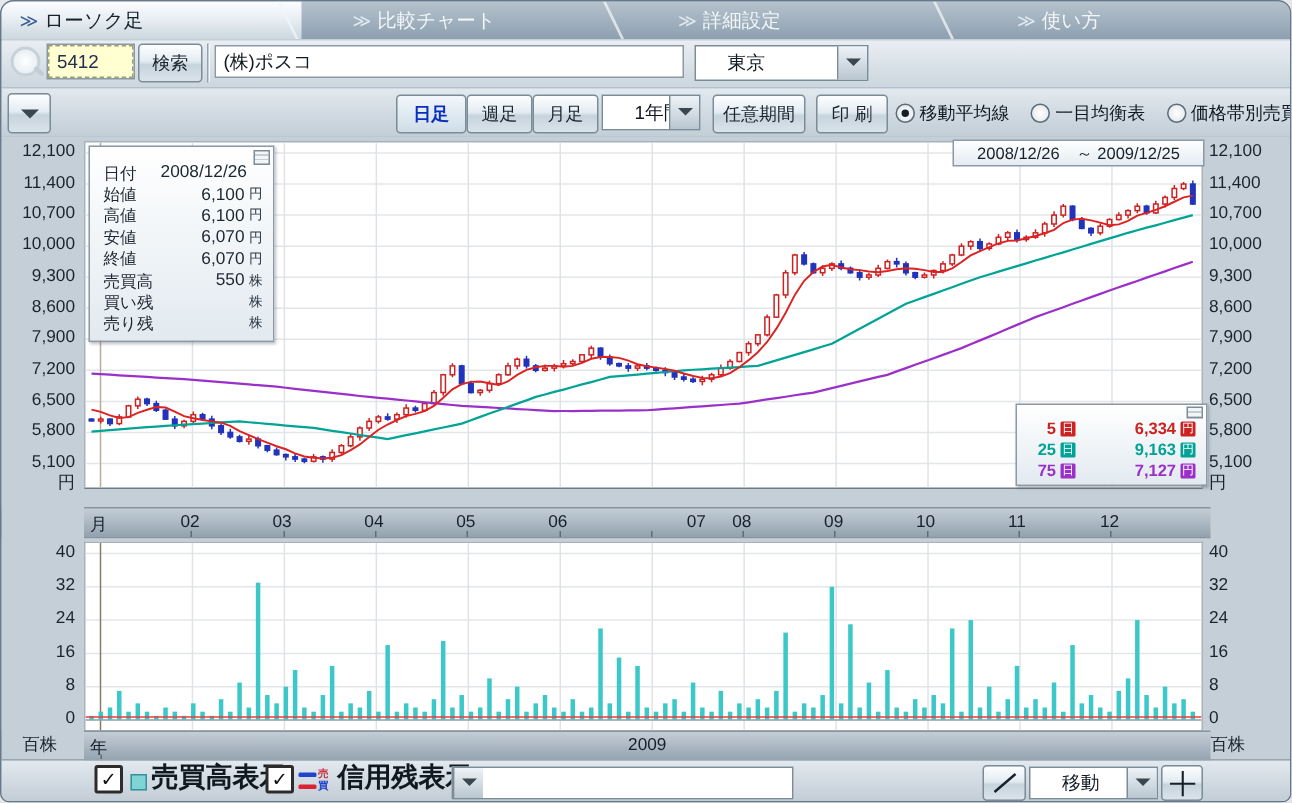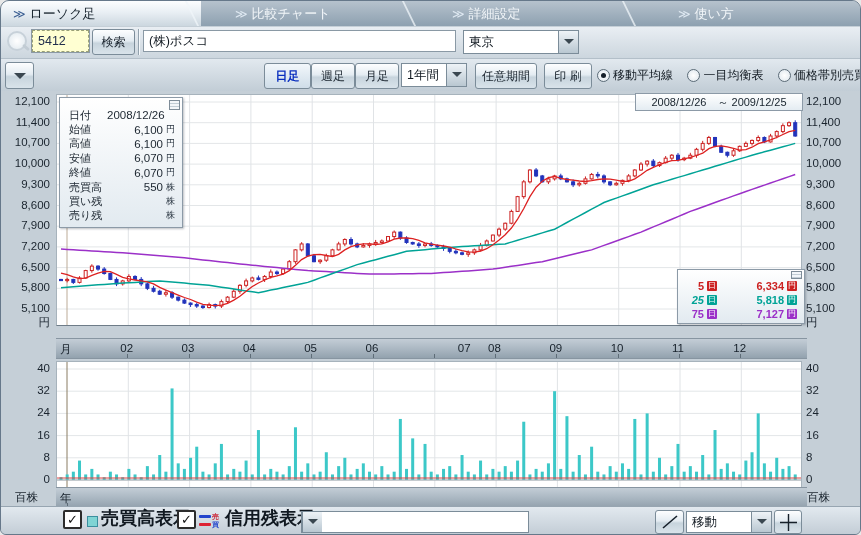--- a/index.html
+++ b/index.html
@@ -8,21 +8,21 @@
   .tabbar{position:absolute;left:0;top:0;width:100%;height:25px;background:linear-gradient(180deg,#b6c2cd,#8da0b0);}
   .tab{position:absolute;top:0;height:25px;display:flex;align-items:center;font-size:13px;color:#f2f6f9;}
   .tab .chev{font-size:12px;margin:0 6px 0 0;color:#dfe9f2;letter-spacing:-2px;}
   .tab.active{background:linear-gradient(180deg,#fcfdfe 0%,#e9eff4 45%,#ccd7df 100%);color:#16222c;border-radius:8px 0 0 0;}
   .tab.active .chev{color:#3b5f93;}
   .tab-sep{position:absolute;top:0;height:25px;width:14px;border-left:2px solid rgba(240,246,250,.75);transform:skewX(26deg);}
   
   .btn{position:absolute;display:flex;align-items:center;justify-content:center;background:linear-gradient(180deg,#fdfeff 0%,#e4ecf2 45%,#c7d4dd 55%,#d9e3ea 100%);border:1px solid #7b8c99;border-radius:3px;font-size:12px;color:#1a242e;cursor:default;}
   .btn.seg-active{background:linear-gradient(180deg,#f2f7fb,#cfdde8);color:#0a2fbf;font-weight:bold;}
   .combo{position:absolute;background:#fff;border:1px solid #7b8c99;display:flex;align-items:stretch;}
-  .combo .txt{flex:1;display:flex;align-items:center;padding-left:5px;font-size:12.5px;color:#101820;white-space:nowrap;overflow:hidden;}
+  .combo .txt{flex:1;display:flex;align-items:center;padding-left:21px;font-size:12.5px;color:#101820;white-space:nowrap;overflow:hidden;}
   .combo .dd{width:19px;position:relative;background:linear-gradient(180deg,#eef3f7,#b9c7d1);border-left:1px solid #7b8c99;}
   .dd::after{content:"";position:absolute;left:50%;top:50%;transform:translate(-50%,-30%);border:5px solid transparent;border-top-color:#3a4750;}
   .row2{position:absolute;left:0;top:26px;width:100%;height:31px;background:linear-gradient(180deg,#e9eef3,#ccd6de);border-bottom:1px solid #b3bfc9;}
   .row3{position:absolute;left:0;top:58px;width:100%;height:32px;background:linear-gradient(180deg,#e2e9ef,#c2cdd6);border-bottom:1px solid #9fadb8;}
   .mag{position:absolute;left:6px;top:4px;width:16px;height:16px;border:2px solid #c7d1d9;border-radius:50%;background:radial-gradient(#ffffff,#dfe8ee);}
   .mag::after{content:"";position:absolute;left:13px;top:13px;width:8px;height:3px;background:#c2ccd4;transform:rotate(40deg);border-radius:2px;}
   .inp{position:absolute;border:1px solid #8a99a5;background:#fff;font-size:12.5px;color:#101820;padding:0 0 0 5px;font-family:"Liberation Sans","DejaVu Sans",sans-serif;}
   .inp.code{background:#ffffd2;border:1px dashed #9aa077;box-shadow:0 0 0 1px #8a99a5;color:#23304d;}
   .vsep{position:absolute;width:1px;background:#93a2ae;border-right:1px solid #f4f8fb;}
   .radio{display:inline-flex;align-items:center;margin-right:10px;font-size:12px;color:#101820;white-space:nowrap;}
@@ -490,23 +490,23 @@
           <span class="winbtn" style="height:6px;top:1px;"></span>
         </div>
         <div id="legend-rows">
             <div class="lrow">
               <span class="lp" style="color: rgb(204, 34, 34);">5</span>
               <span class="lbox" style="background: rgb(204, 34, 34);">日</span>
               <span class="lv" style="color: rgb(204, 34, 34);">6,334</span>
               <span class="lbox" style="background: rgb(204, 34, 34);">円</span>
             </div>
             <div class="lrow">
-              <span class="lp" style="color: rgb(0, 163, 150); font-style: italic;">25</span>
+              <span class="lp" style="color: rgb(0, 163, 150);">25</span>
               <span class="lbox" style="background: rgb(0, 163, 150);">日</span>
-              <span class="lv" style="color: rgb(0, 163, 150);">5,818</span>
+              <span class="lv" style="color: rgb(0, 163, 150);">9,163</span>
               <span class="lbox" style="background: rgb(0, 163, 150);">円</span>
             </div>
             <div class="lrow">
               <span class="lp" style="color: rgb(155, 48, 200);">75</span>
               <span class="lbox" style="background: rgb(155, 48, 200);">日</span>
               <span class="lv" style="color: rgb(155, 48, 200);">7,127</span>
               <span class="lbox" style="background: rgb(155, 48, 200);">円</span>
             </div>
           </div>
       </div>
@@ -704,20 +704,21 @@
           <line x1="0" x2="744" y1="118" y2="118" stroke="#9aa4ac" stroke-width="1"></line>
         </svg>
     </div>
   </div>
 
   <div style="position:absolute;left:0;top:486px;width:100%;height:19px;">
     <span class="ticklab" style="left:14px;top:3px;">百株</span>
     <span class="ticklab" style="left:806px;top:3px;">百株</span>
     <div class="strip" style="left:55px;top:0;width:751px;height:19px;">
       <span class="slab" style="left:4px;">年</span>
+      <span class="slab" style="left:0;width:100%;text-align:center;">2009</span>
       <span class="tick" style="left:11px;"></span>
     </div>
   </div>
 
   <div class="bottom">
     <div class="cbx" style="left:62px;top:3px;">✓</div>
     <span class="sw-vol" style="left:86px;top:9px;"></span>
     <span class="blab" style="left:100px;">売買高表示</span>
     <div class="cbx" style="left:176px;top:3px;">✓</div>
     <span class="sw-credit" style="left:198px;top:5px;">

